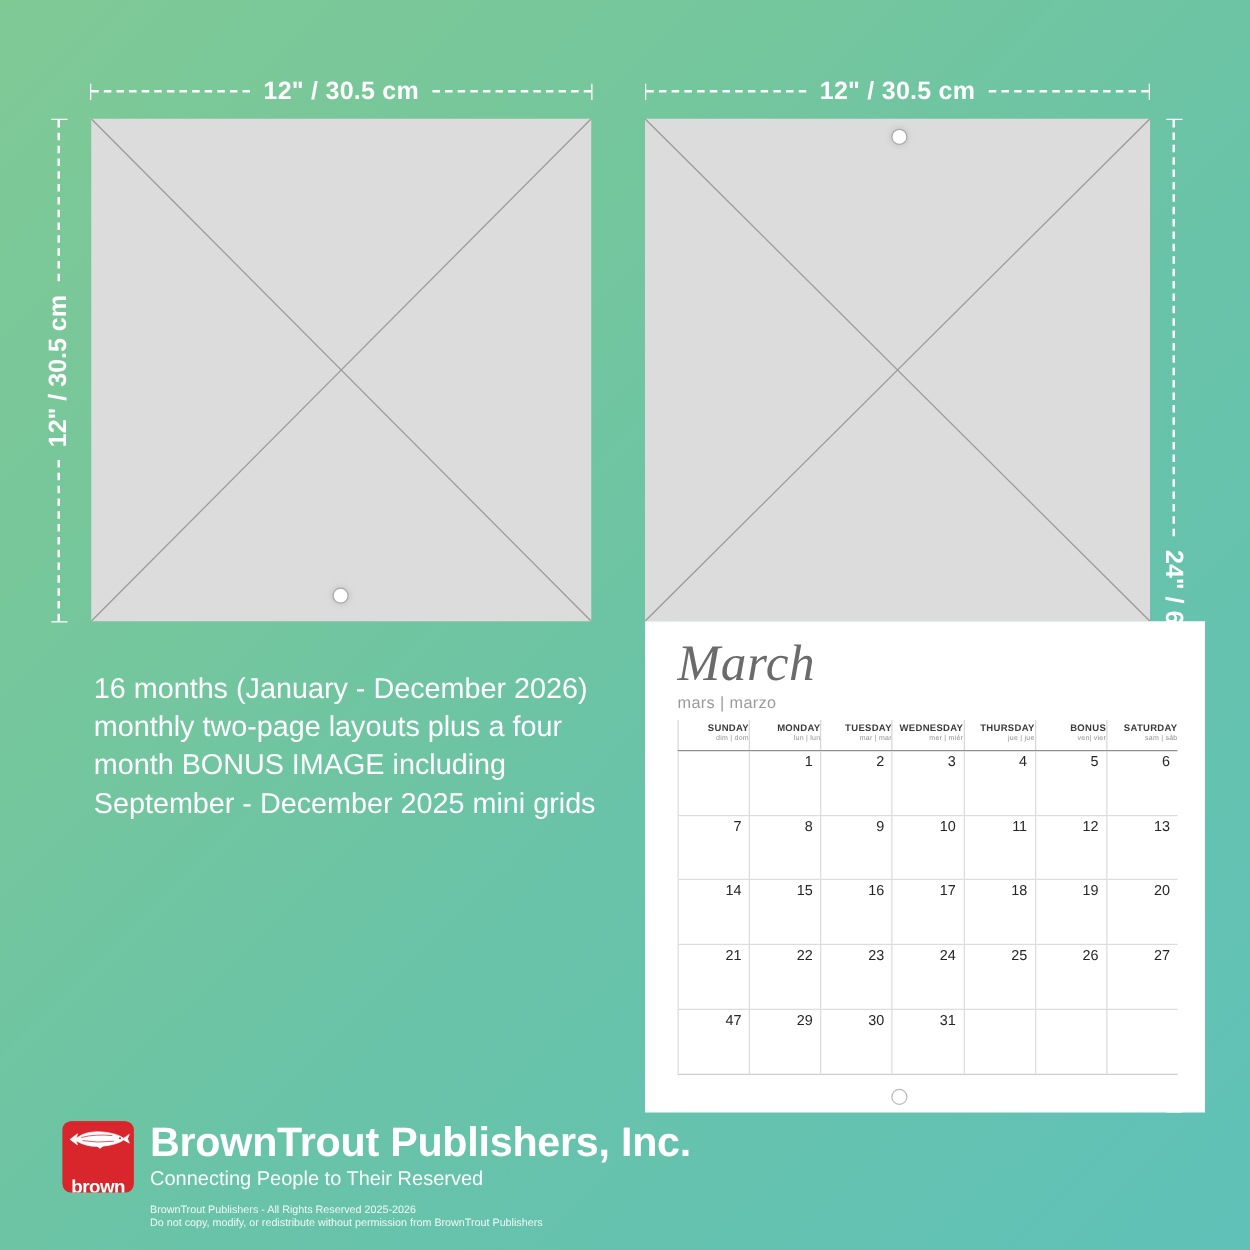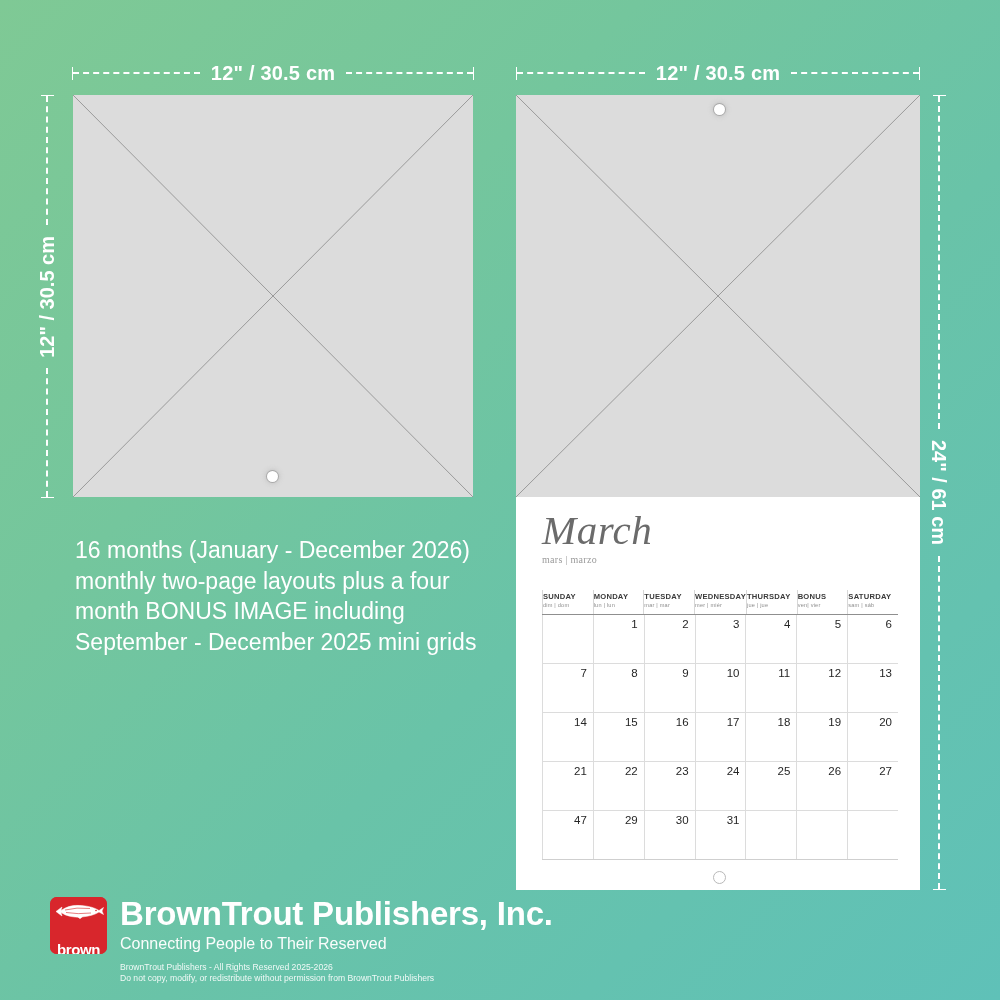--- a/index.html
+++ b/index.html
@@ -30,28 +30,28 @@
   .panel{position:absolute;background:#dcdcdc;}
   .panel .xline{position:absolute;inset:0;}
   .panel .xline svg{display:block;width:100%;height:100%;}
 
   .hole-solid{position:absolute;width:11px;height:11px;border-radius:50%;
      background:#ffffff;box-shadow:0 0 0 1px rgba(140,140,140,.55), 0 0 4px 2px rgba(160,160,160,.35);}
   .hole-ring{position:absolute;width:11px;height:11px;border-radius:50%;
      background:transparent;border:1px solid #b9b9b9;}
 
   
-  .cal{position:absolute;background:#ffffff;}
+  .cal{position:absolute;background:#ffffff;padding-left:44px;}
   .cal-inner{position:absolute;left:26px;right:22px;top:14px;bottom:30px;display:flex;flex-direction:column;}
   .cal-title{font-family:"Liberation Serif", serif;font-size:41px;color:#6b6b6b;line-height:.97;
      font-style:italic;font-weight:400;letter-spacing:.5px;}
-  .cal-sub{font-size:10px;color:#9a9a9a;letter-spacing:.3px;margin-top:3px;margin-bottom:25px;font-family:Liberation Serif, serif;}
+  .cal-sub{font-size:13px;color:#9a9a9a;letter-spacing:.3px;margin-top:3px;margin-bottom:7px;}
   .grid{flex:1 1 auto;display:flex;flex-direction:column;border-bottom:1px solid #cfcfcf;}
   .hdr{display:grid;grid-template-columns:repeat(7,1fr);border-bottom:1px solid #8f8f8f;}
-  .hdr .cell{text-align:left;padding:3px 0 4px;border-left:1px solid #d7d7d7;}
+  .hdr .cell{text-align:right;padding:3px 0 4px;border-left:1px solid #d7d7d7;}
   .hdr .cell:first-child{border-left:1px solid #d7d7d7;}
   .hdr .d1{font-size:7.6px;font-weight:700;color:#3a3a3a;letter-spacing:.25px;line-height:1.15;}
   .hdr .d2{font-size:5.6px;color:#8e8e8e;letter-spacing:.2px;line-height:1.3;margin-top:1px;}
   .week{flex:1 1 0;display:grid;grid-template-columns:repeat(7,1fr);border-bottom:1px solid #dcdcdc;}
   .week:last-child{border-bottom:none;}
   .day{border-left:1px solid #dcdcdc;position:relative;}
   .day .num{position:absolute;top:3px;right:6px;font-size:11.5px;color:#262626;font-family:"Liberation Sans",sans-serif;}
 
   
   .headline{position:absolute;color:#ffffff;}

